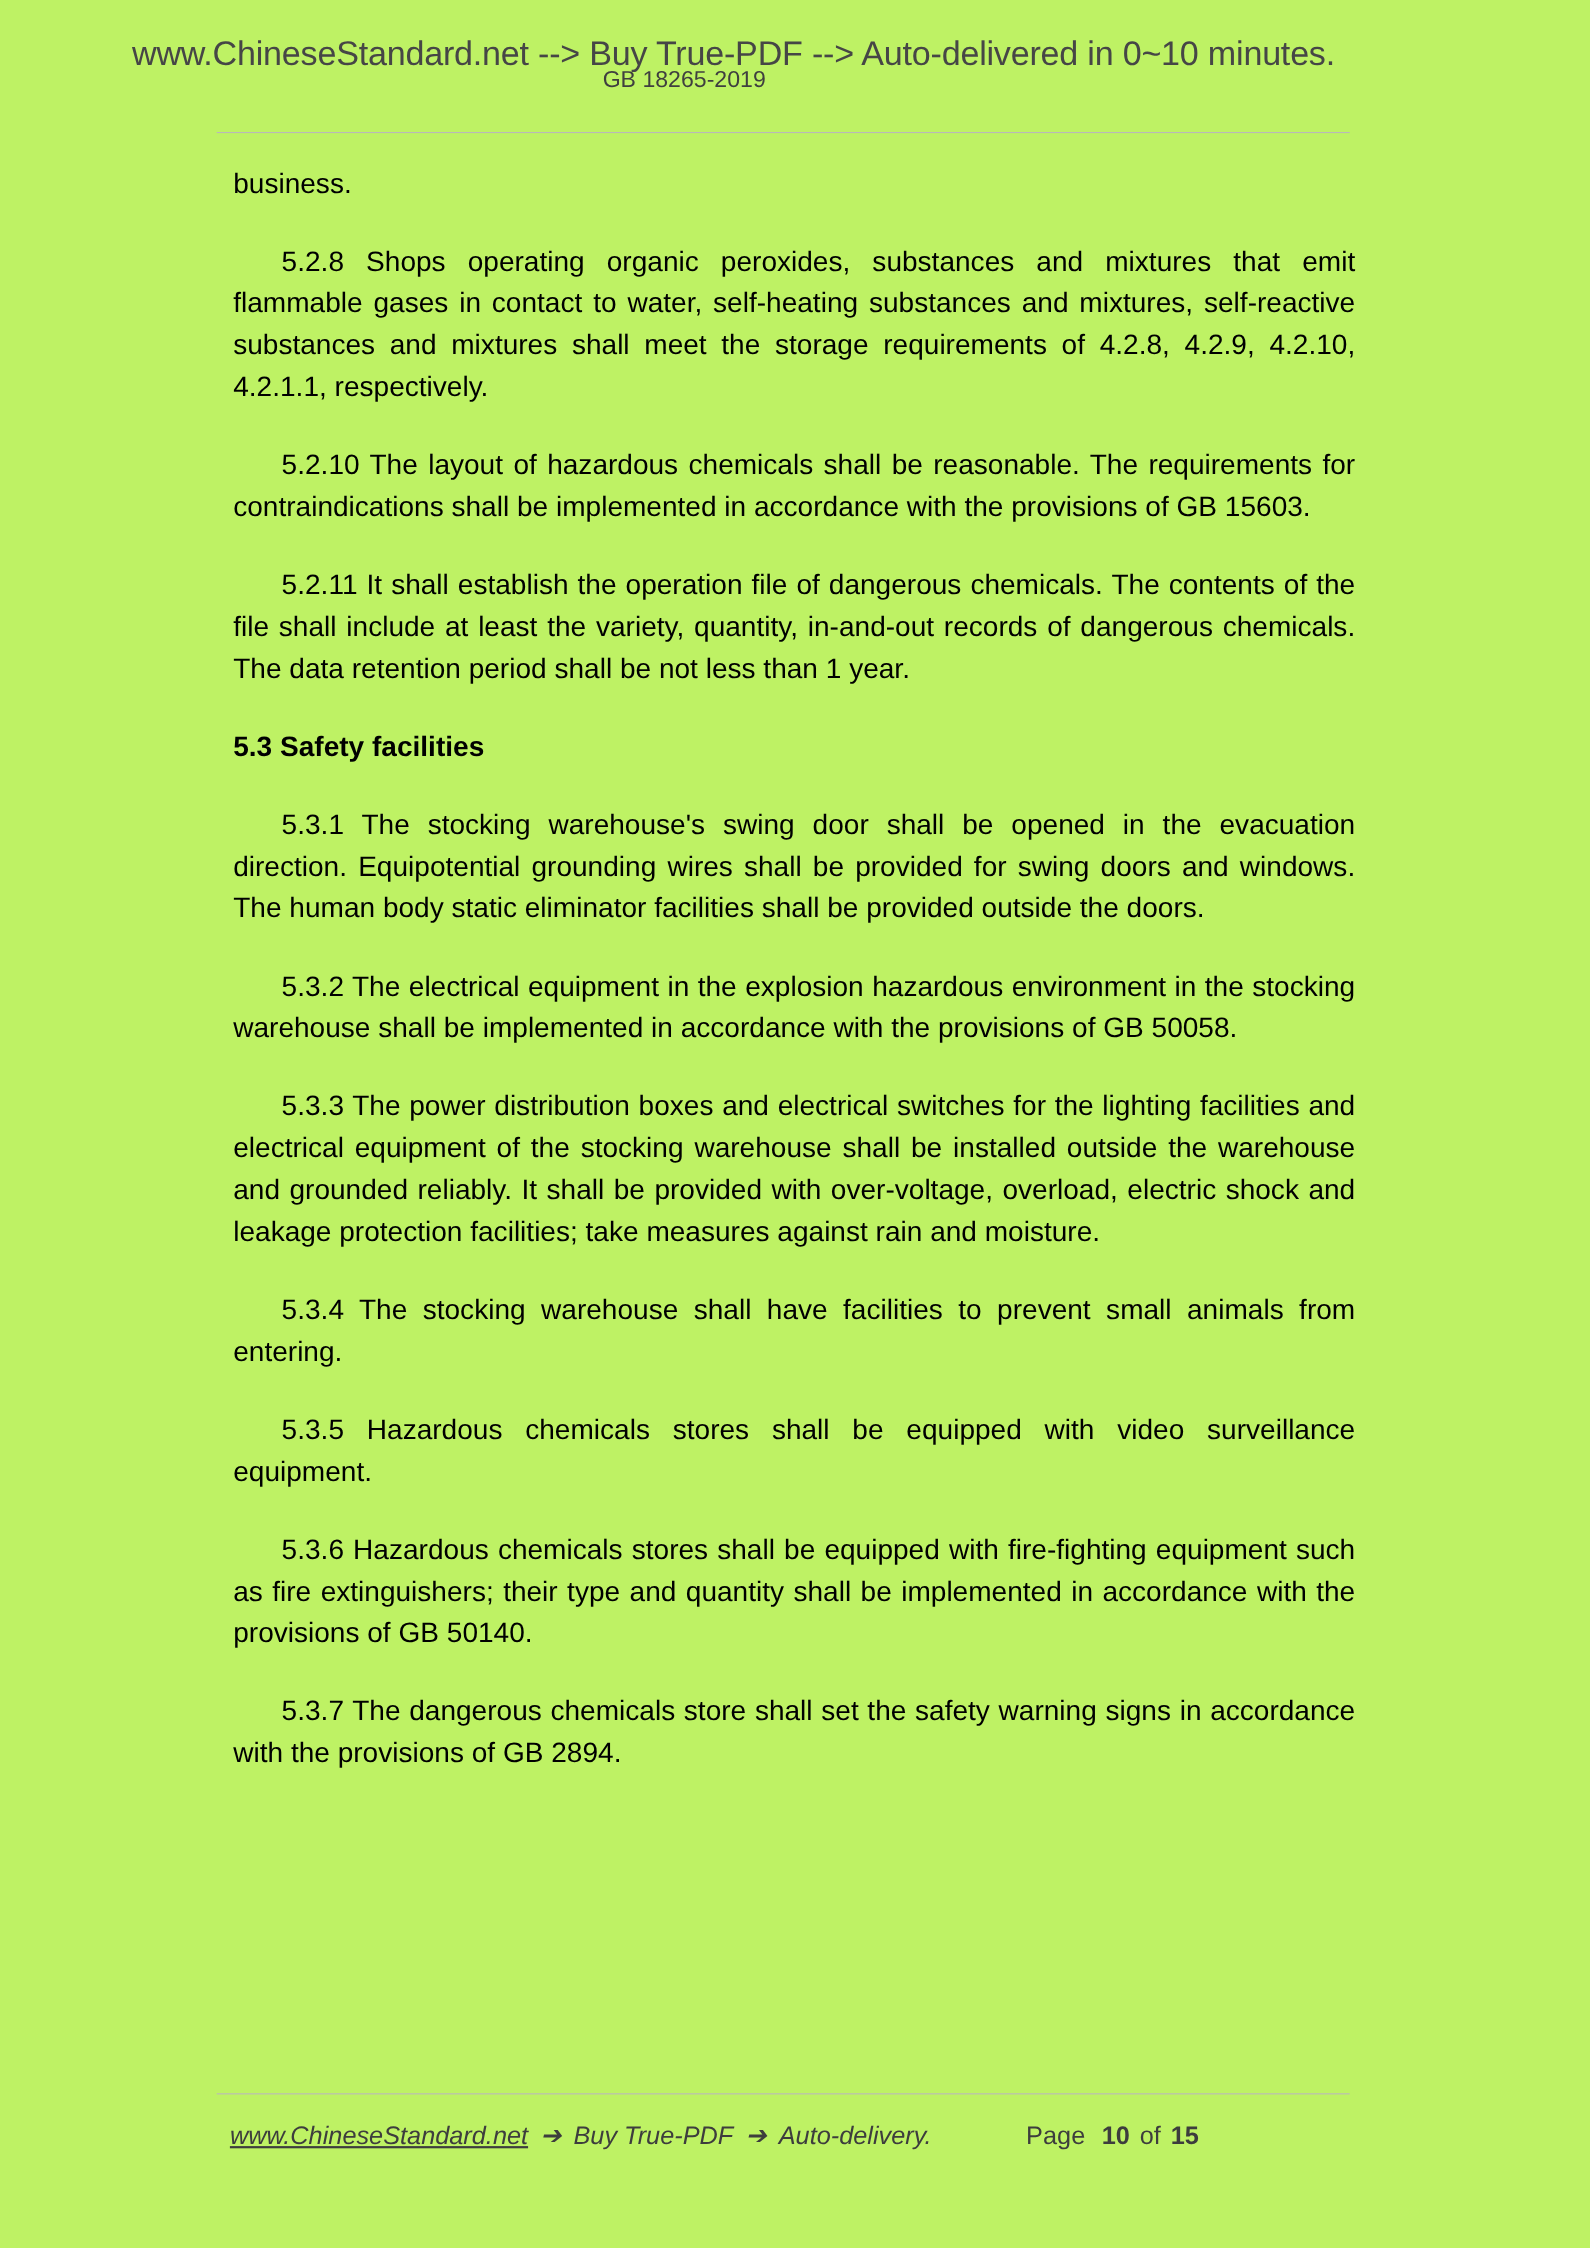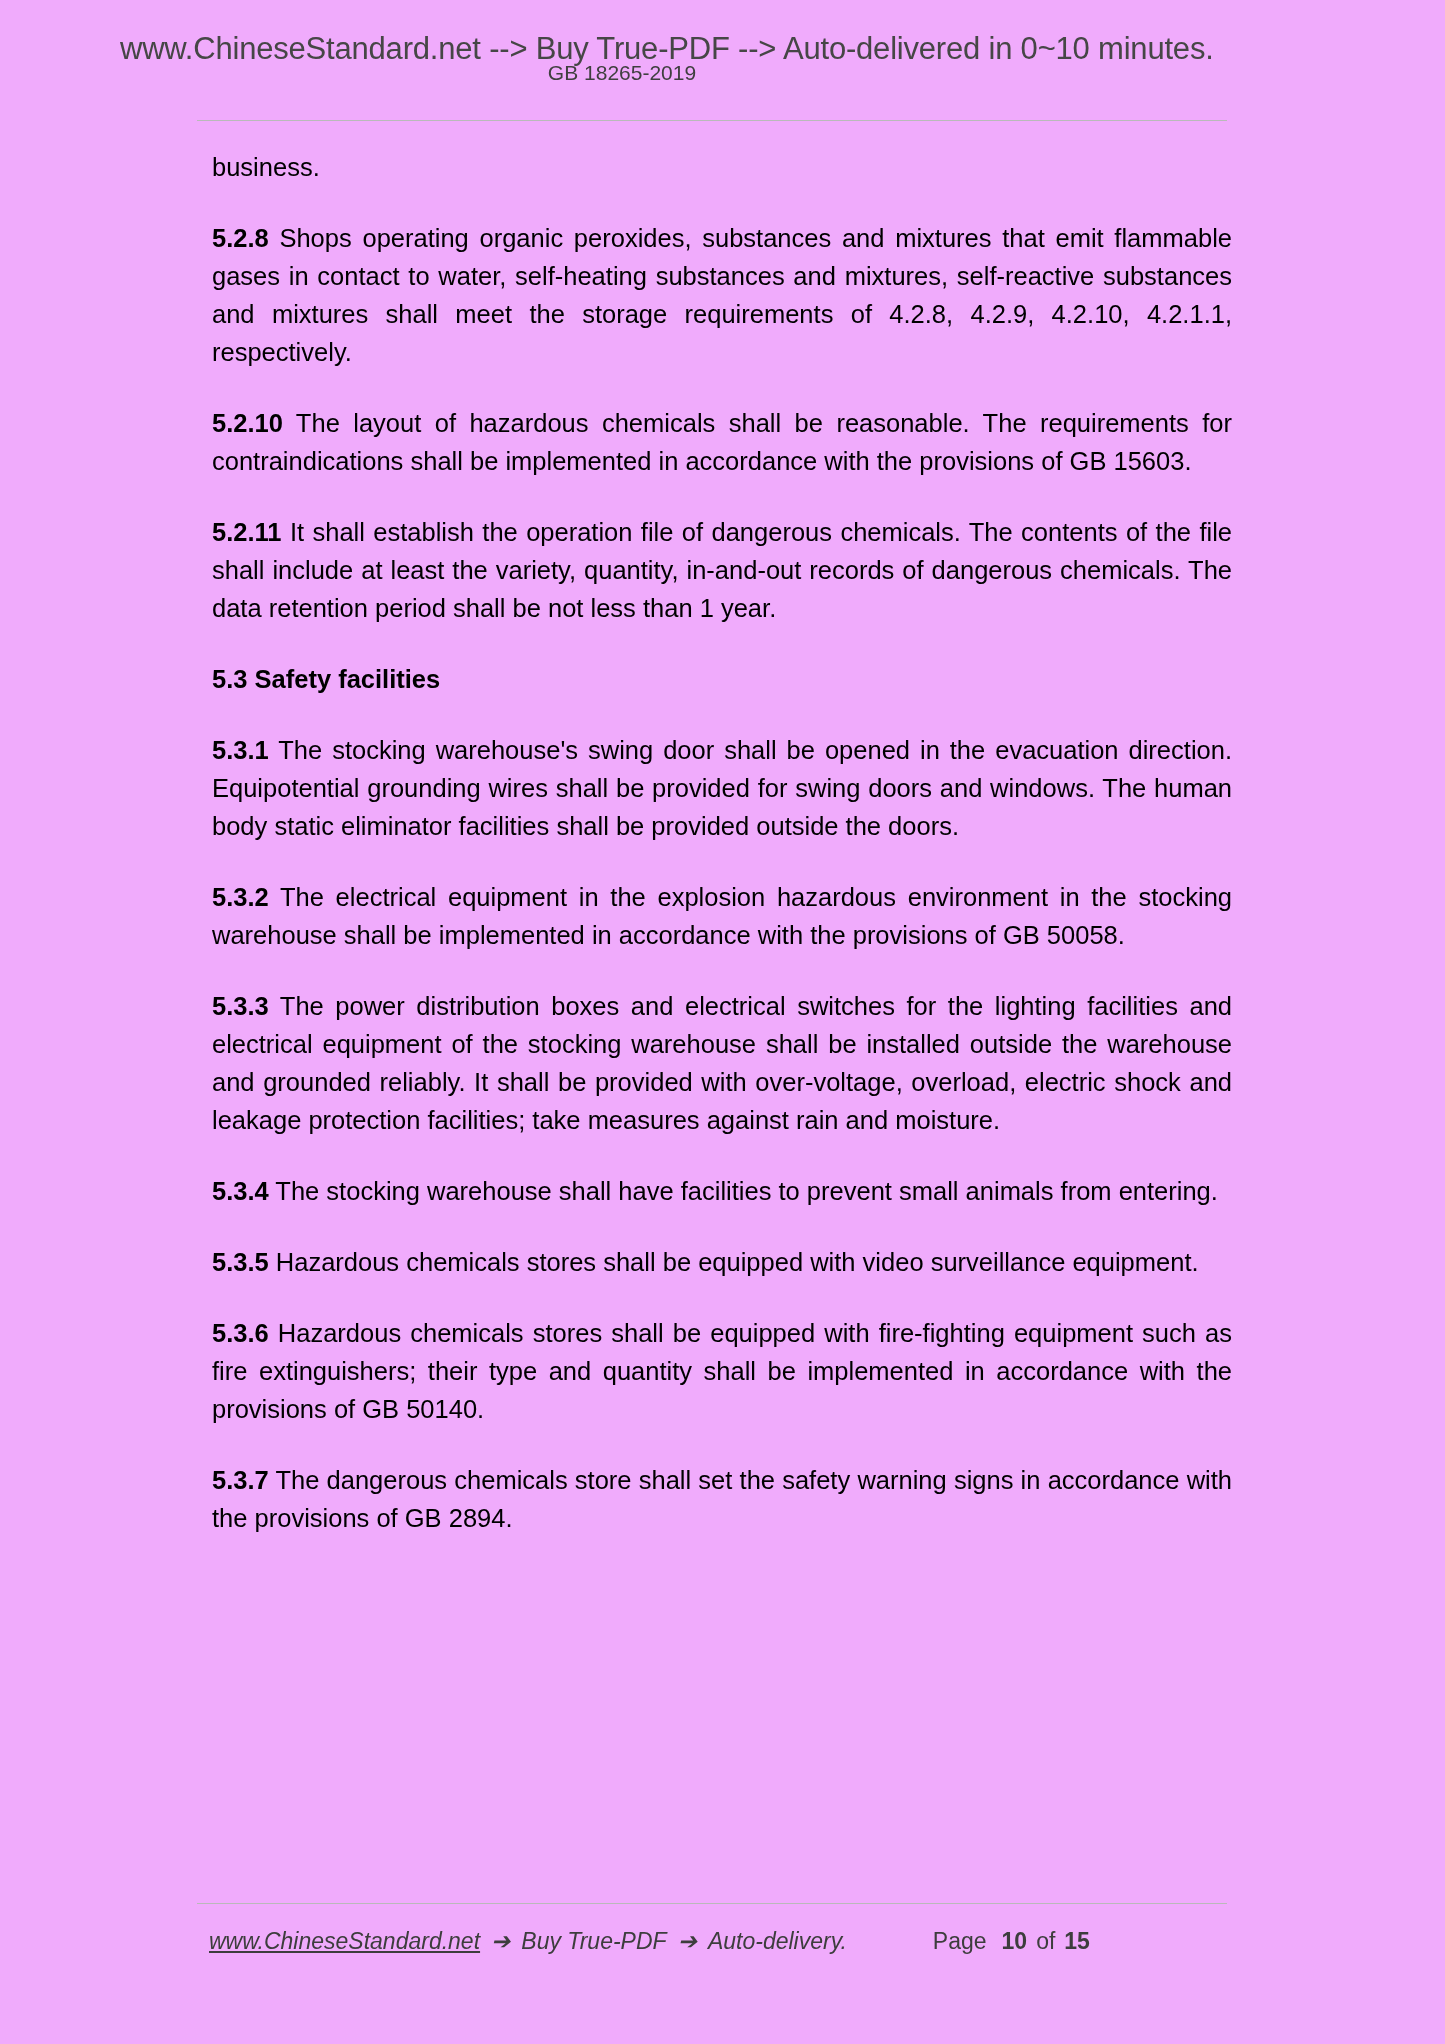--- a/index.html
+++ b/index.html
@@ -8,21 +8,21 @@
     background: #ffffff;
   }
   body {
     font-family: "Liberation Sans", sans-serif;
     color: #000000;
   }
   .page {
     position: relative;
     width: 1445px;
     height: 2044px;
-    background: #f0abfc;
+    background: #bef264;
     margin: 0 auto;
     overflow: hidden;
     box-sizing: border-box;
   }
 
   
   .header {
     position: absolute;
     top: 30px;
     left: 0;
@@ -71,21 +71,22 @@
   p.para {
     margin: 0 0 33px 0;
     font-size: 25.5px;
     line-height: 38px;
     text-align: justify;
     text-justify: inter-word;
     color: #000000;
   }
   p.para:last-child { margin-bottom: 0; }
   p.para .num {
-    font-weight: bold;
+    font-weight: normal;
+    margin-left: 44px;
   }
   h2.heading {
     margin: 0 0 33px 0;
     font-size: 25.5px;
     line-height: 38px;
     font-weight: bold;
     text-align: left;
     color: #000000;
   }
   

